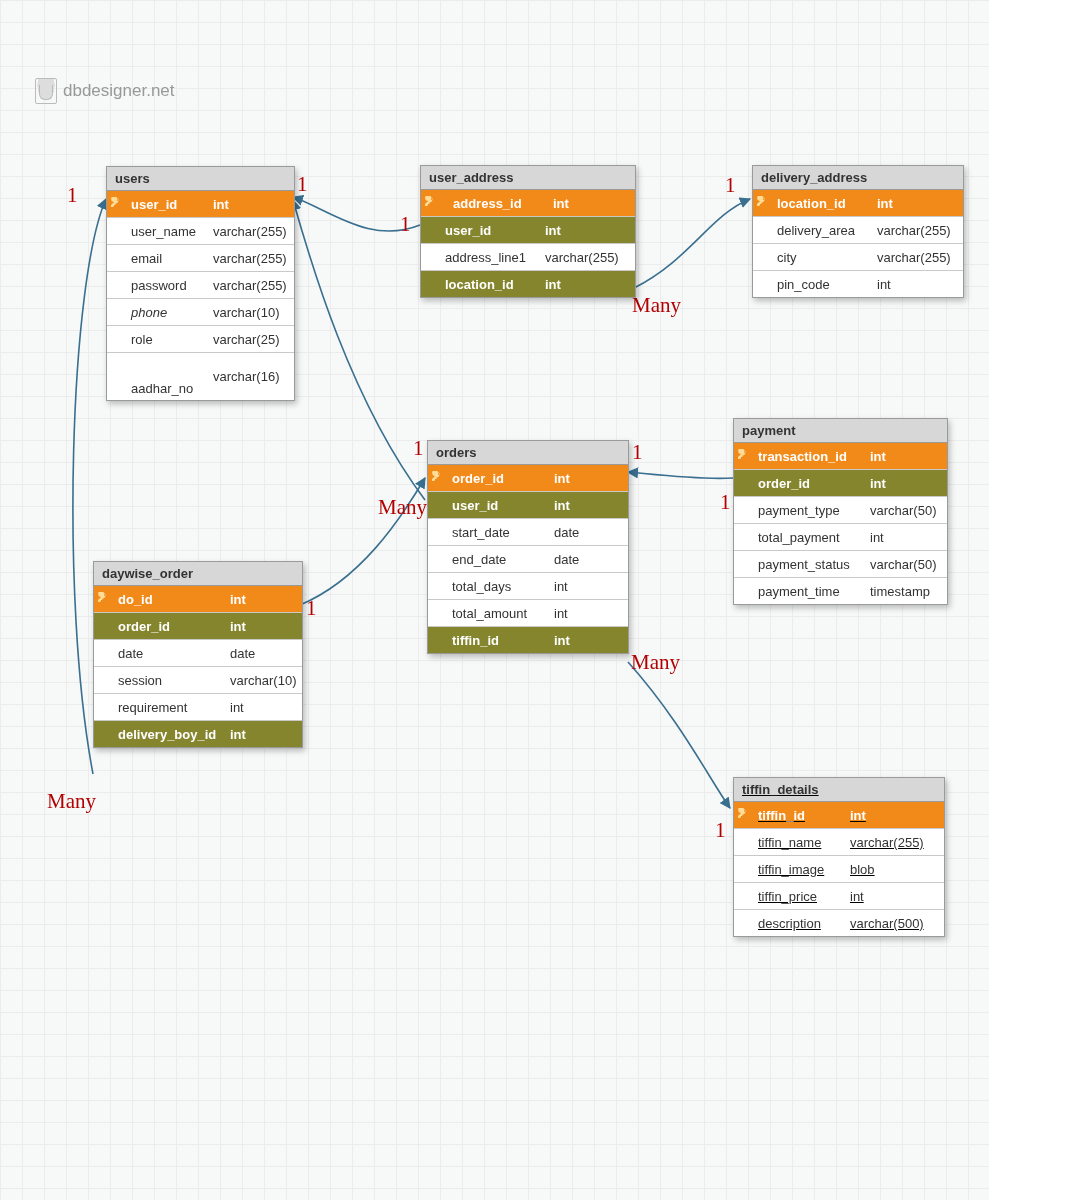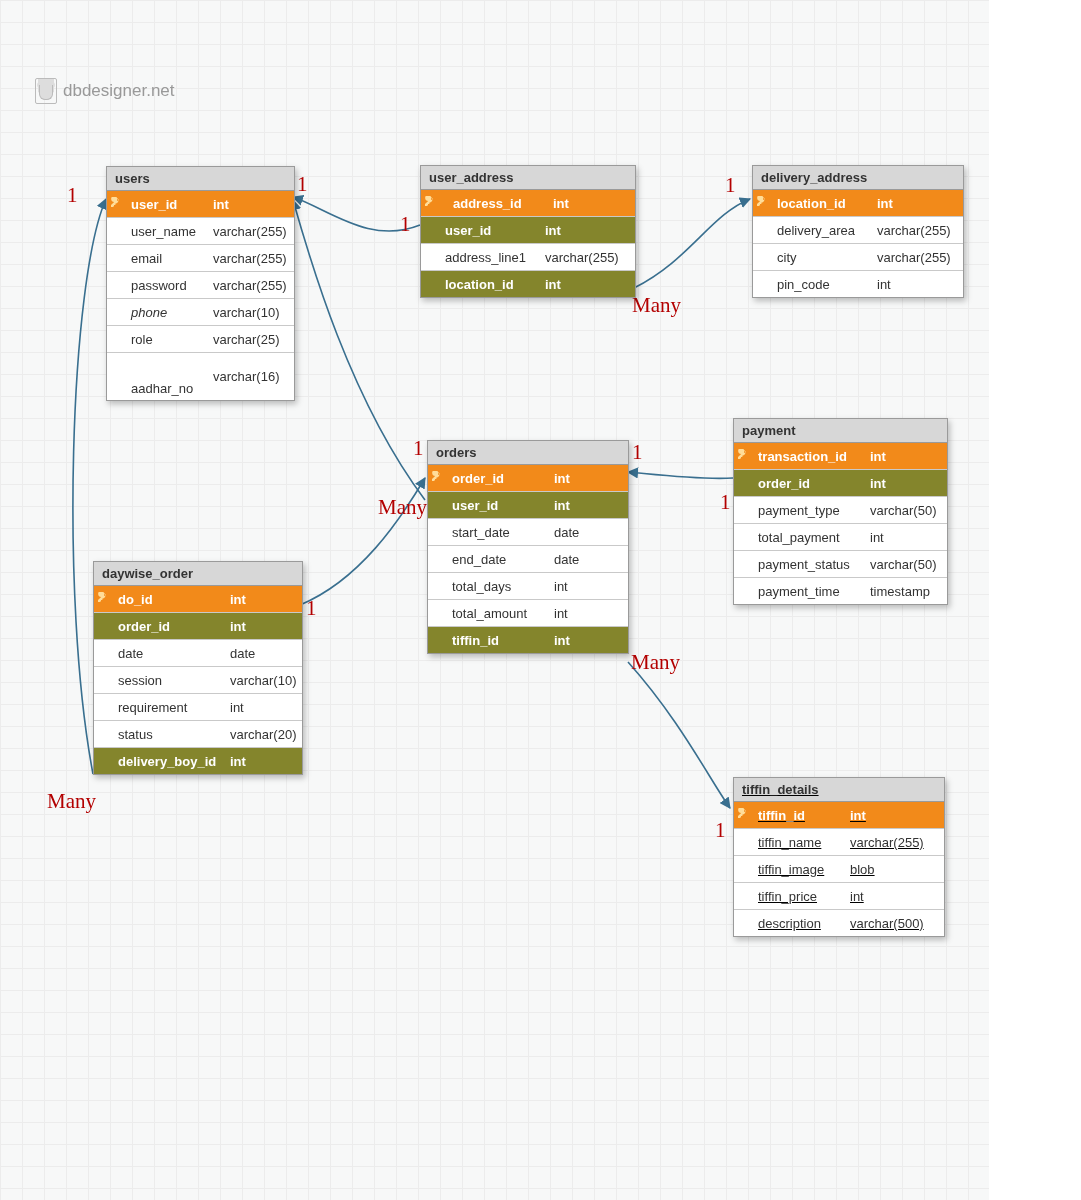--- a/index.html
+++ b/index.html
@@ -334,25 +334,20 @@
       <div class="row">
         <span class="keycol"></span>
         <span class="c1" style="min-width: 100px;">session</span>
         <span class="c2">varchar(10)</span>
       </div>
       <div class="row">
         <span class="keycol"></span>
         <span class="c1" style="min-width: 100px;">requirement</span>
         <span class="c2">int</span>
       </div>
-      <div class="row">
-        <span class="keycol"></span>
-        <span class="c1" style="min-width: 100px;">status</span>
-        <span class="c2">varchar(20)</span>
-      </div>
       <div class="row fk">
         <span class="keycol"></span>
         <span class="c1" style="min-width: 100px;">delivery_boy_id</span>
         <span class="c2">int</span>
       </div>
     </div>
   <div id="tbl-tiffin_details" class="tbl" style="left:733px; top:777px; width:210px;text-decoration:underline;">
       <div class="title">tiffin_details</div>
       <div class="row pk">
         <span class="keycol"><svg width="12" height="12" viewBox="0 0 24 24">

